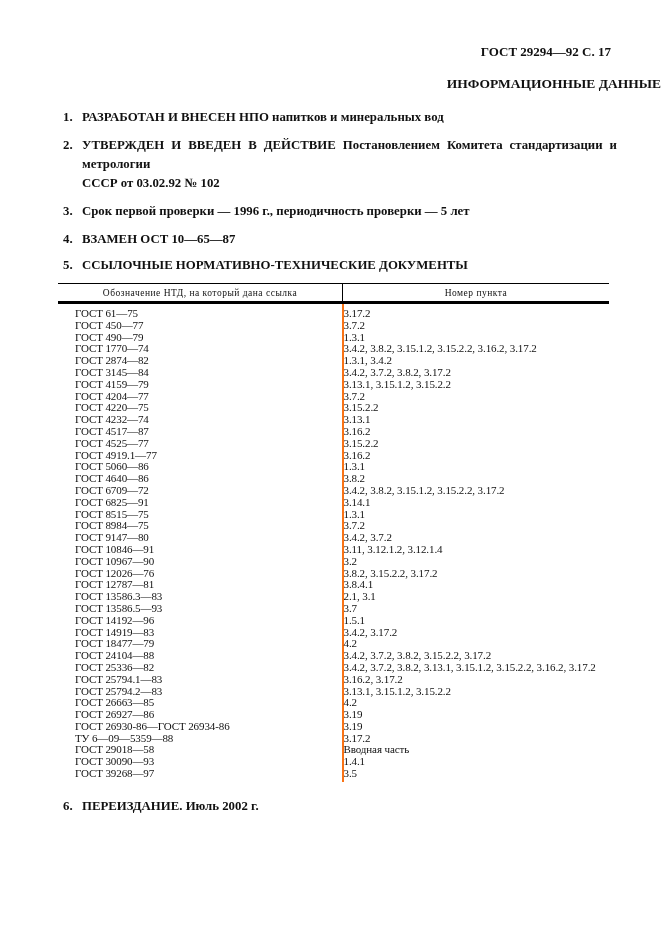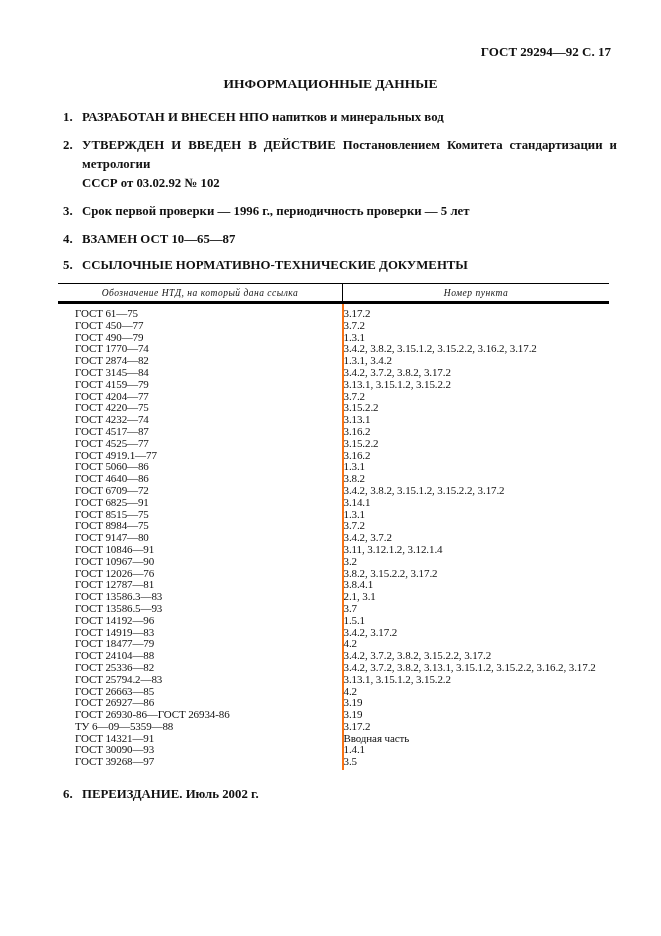--- a/index.html
+++ b/index.html
@@ -16,21 +16,21 @@
   .page-header {
     margin:44px 50px 0 0;
     text-align:right;
     font-weight:bold;
     font-size:13px;
     line-height:15px;
   }
 
   .doc-title {
     margin:17px 0 0 0;
-    text-align:center;
+    text-align:right;
     font-weight:bold;
     font-size:13.5px;
     line-height:16px;
   }
 
   .items { margin:0; padding:0; }
   .item {
     display:flex;
     margin-left:63px;
     margin-right:44px;
@@ -54,21 +54,20 @@
     border-top:1.5px solid #000;
     table-layout:fixed;
   }
   .ref-table thead th {
     font-weight:normal;
     font-size:9.5px;
     letter-spacing:0.5px;
     text-align:center;
     padding:4px 2px 3px 2px;
     border-bottom:3px solid #000;
-    font-style:italic;
   }
   .ref-table th.col1 { width:280px; border-right:1px solid #000; }
   .ref-table th.col2 { width:262px; }
   .ref-table tbody td {
     font-size:11px;
     line-height:11.8px;
     letter-spacing:-0.1px;
     padding:0;
     white-space:nowrap;
     overflow:visible;
@@ -237,41 +236,45 @@
         </tr>
         <tr>
           <td class="col1">ГОСТ 24104—88</td>
           <td class="col2">3.4.2, 3.7.2, 3.8.2, 3.15.2.2, 3.17.2</td>
         </tr>
         <tr>
           <td class="col1">ГОСТ 25336—82</td>
           <td class="col2">3.4.2, 3.7.2, 3.8.2, 3.13.1, 3.15.1.2, 3.15.2.2, 3.16.2, 3.17.2</td>
         </tr>
         <tr>
+          <td class="col1">ГОСТ 25794.1—83</td>
+          <td class="col2">3.16.2, 3.17.2</td>
+        </tr>
+        <tr>
           <td class="col1">ГОСТ 25794.2—83</td>
           <td class="col2">3.13.1, 3.15.1.2, 3.15.2.2</td>
         </tr>
         <tr>
           <td class="col1">ГОСТ 26663—85</td>
           <td class="col2">4.2</td>
         </tr>
         <tr>
           <td class="col1">ГОСТ 26927—86</td>
           <td class="col2">3.19</td>
         </tr>
         <tr>
           <td class="col1">ГОСТ 26930-86—ГОСТ 26934-86</td>
           <td class="col2">3.19</td>
         </tr>
         <tr>
           <td class="col1">ТУ 6—09—5359—88</td>
           <td class="col2">3.17.2</td>
         </tr>
         <tr>
-          <td class="col1">ГОСТ 14321—91</td>
+          <td class="col1">ГОСТ 29018—58</td>
           <td class="col2">Вводная часть</td>
         </tr>
         <tr>
           <td class="col1">ГОСТ 30090—93</td>
           <td class="col2">1.4.1</td>
         </tr>
         <tr>
           <td class="col1">ГОСТ 39268—97</td>
           <td class="col2">3.5</td>
         </tr>

